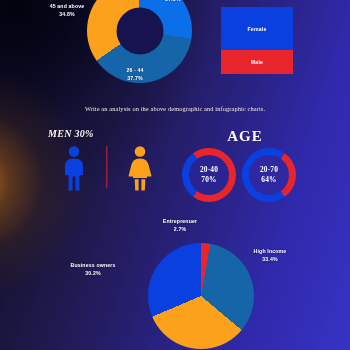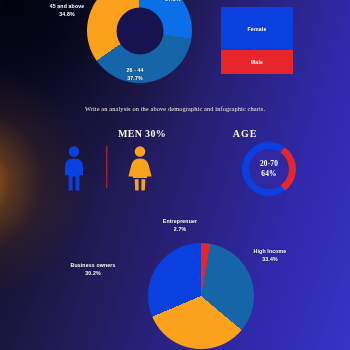--- a/index.html
+++ b/index.html
@@ -52,40 +52,40 @@
   
   #prompt{
     left:0;top:105px;width:350px;text-align:center;
     color:#efe8e0;font-family:"Liberation Serif",serif;
     font-size:6.4px;letter-spacing:.1px;
   }
 
   
   #mw{left:48px;top:128px;width:118px;height:82px;}
   #men-label,#women-label{
-    width:100%;text-align:right;color:#fdf6ec;
-    font-family:"Liberation Serif",serif;font-weight:700;
+    width:100%;text-align:left;color:#fdf6ec;
+    font-family:"Liberation Serif",serif;font-weight:700;font-style:italic;
   }
   #men-label{font-size:10px;letter-spacing:.3px;}
   #women-label{font-size:11px;letter-spacing:.3px;}
   #figs{position:relative;height:52px;margin:2px 0 1px;}
   #fig-divider{
     position:absolute;left:50%;top:5px;width:1.4px;height:42px;
     background:#d2292f;transform:translateX(-50%);
   }
   .figure{position:absolute;top:4px;width:30px;height:46px;}
   #fig-man{left:11px;}
   #fig-woman{right:11px;}
 
   
   #age{left:180px;top:128px;width:130px;height:78px;}
   #age-title{
     width:100%;text-align:center;color:#fdf6ec;
     font-family:"Liberation Serif",serif;font-weight:700;
-    font-size:10px;letter-spacing:1px;
+    font-size:15px;letter-spacing:1px;
   }
   .ring-row{position:relative;height:58px;margin-top:3px;}
   .ring{position:absolute;top:0;width:54px;height:54px;border-radius:50%;}
   #ring-a{left:2px;background:conic-gradient(from 324deg,#e8252c 0deg 252deg,#0a3fe0 252deg 360deg);}
   #ring-b{left:62px;background:conic-gradient(from 36deg,#e8252c 0deg 108deg,#0a3fe0 108deg 360deg);}
   .ring-hole{
     position:absolute;left:50%;top:50%;transform:translate(-50%,-50%);
     width:40px;height:40px;border-radius:50%;
     background:#2a2490;
     display:flex;flex-direction:column;align-items:center;justify-content:center;
@@ -165,20 +165,26 @@
         <path d="M16.4 34.2 L20.3 34.2 L19.8 45.5 L16.4 45.5 Z" fill="#fba11b"></path>
       </svg>
     </div>
 
   </div>
 
   <div class="lyr" id="age">
     <div id="age-title">AGE</div>
     <div class="ring-row">
 
+      <div class="ring" id="ring-a">
+        <div class="ring-hole">
+          <span>20-40</span>
+          <span>70%</span>
+        </div>
+      </div>
 
       <div class="ring" id="ring-b">
         <div class="ring-hole">
           <span>20-70</span>
           <span>64%</span>
         </div>
       </div>
 
     </div>
   </div>

